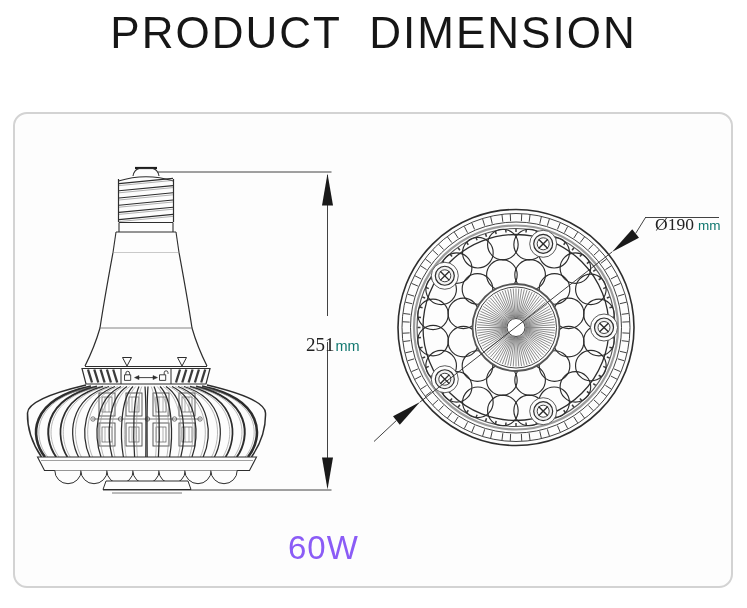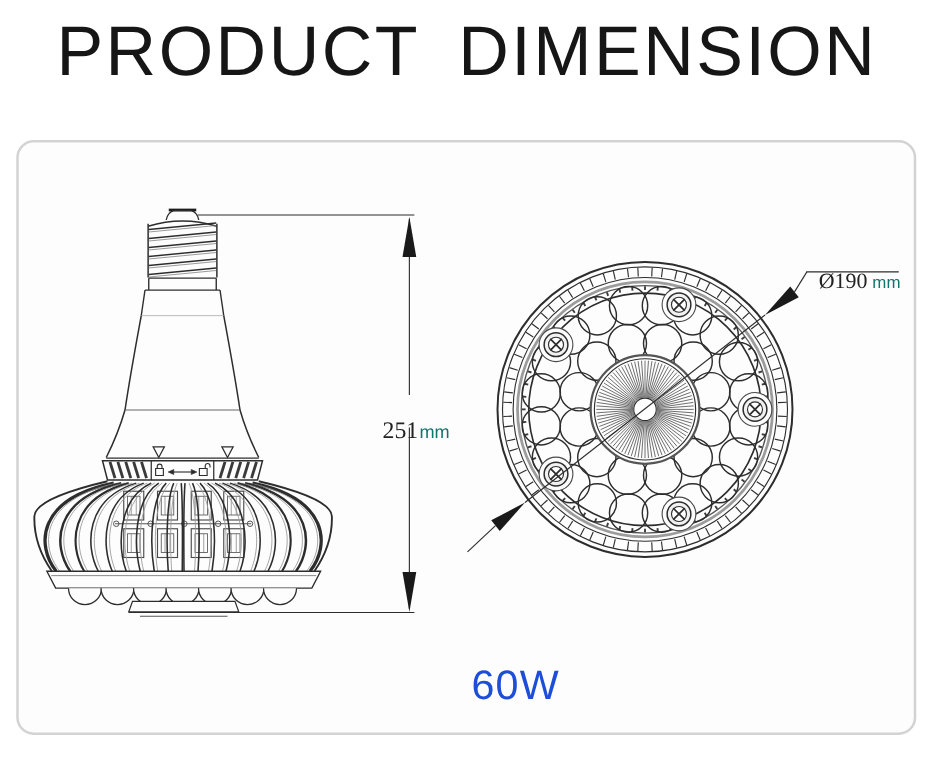--- a/index.html
+++ b/index.html
@@ -2,42 +2,42 @@
 <html><head>
 <meta charset="utf-8">
 <style>
   html,body{margin:0;padding:0;}
   body{
     width:747px;height:608px;position:relative;background:#ffffff;
     font-family:"Liberation Sans",sans-serif;overflow:hidden;
   }
   .title{
     position:absolute;left:0;top:8px;width:747px;text-align:center;
-    font-size:56px;font-weight:400;color:#161616;
+    font-size:44px;font-weight:400;color:#161616;
     letter-spacing:2px;word-spacing:14px;white-space:nowrap;
   }
   .panel{
     position:absolute;left:13px;top:112px;width:716px;height:472px;
     border:2px solid #d3d3d3;border-radius:14px;background:#fdfdfd;
   }
   svg.drawing{position:absolute;left:0;top:0;}
   .dim-label{
     position:absolute;display:flex;align-items:baseline;white-space:nowrap;color:#222;
   }
   .dim-value{font-family:"Liberation Serif",serif;margin-top:16px;}
   .dim-unit{font-family:"Liberation Sans",sans-serif;color:#0f766e;}
   .height-label{left:306px;top:318px;}
   .height-label .dim-value{font-size:19px;}
   .height-label .dim-unit{font-size:14.5px;margin-left:1px;}
   .dia-label{left:655px;top:198px;}
   .dia-label .dim-value{font-size:17.5px;}
   .dia-label .dim-unit{font-size:13.5px;margin-left:4px;}
   .watt-label{
-    position:absolute;left:288px;top:529px;width:160px;text-align:right;
-    font-size:33px;color:#1d4ed8;letter-spacing:1px;
+    position:absolute;left:288px;top:529px;width:160px;text-align:left;
+    font-size:33px;color:#8b5cf6;letter-spacing:1px;
   }
 </style>
 </head>
 <body>
 
 <div class="title">PRODUCT DIMENSION</div>
 
 <div class="panel"></div>
 
 <svg class="drawing" width="747" height="608" viewBox="0 0 747 608">

